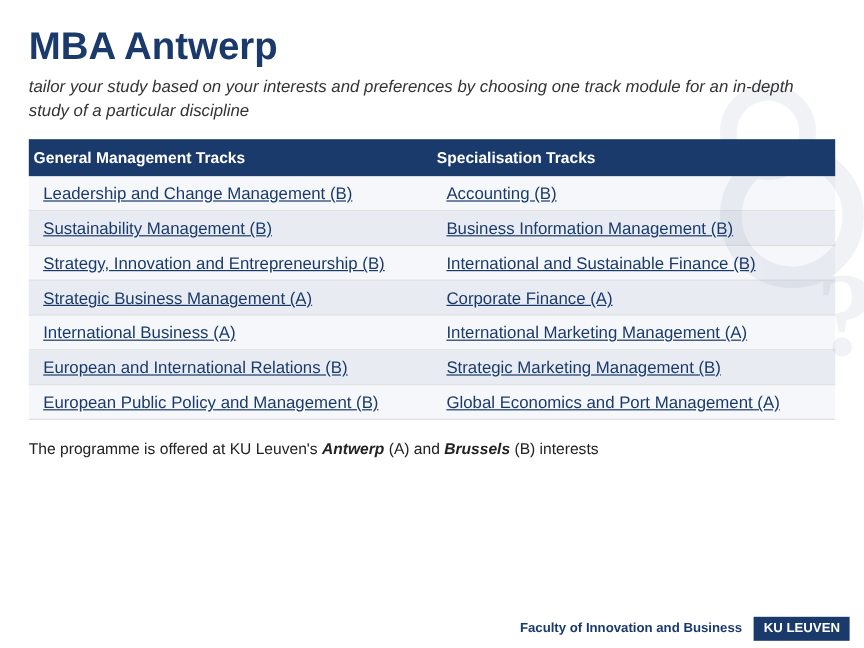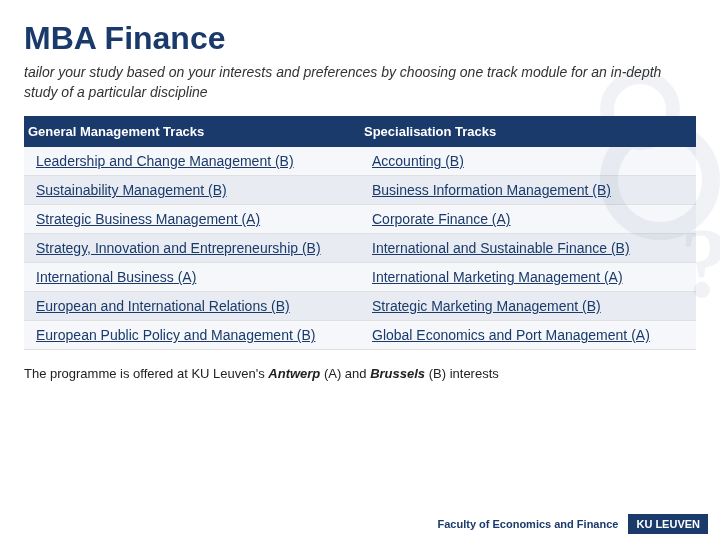--- a/index.html
+++ b/index.html
@@ -154,46 +154,46 @@
 <body>
 
 <div class="page-wrapper">
 
   <div class="wm-container">
     <div class="wm-circle1"></div>
     <div class="wm-circle2"></div>
     <div class="wm-q">?</div>
   </div>
 
-  <h1 class="page-title">MBA Finance</h1>
+  <h1 class="page-title">MBA Antwerp</h1>
   <p class="subtitle">tailor your study based on your interests and preferences by choosing one track module for an in‑depth study of a particular discipline</p>
 
   <table class="tracks-table">
     <thead>
       <tr>
         <th>General Management Tracks</th>
         <th>Specialisation Tracks</th>
       </tr>
     </thead>
     <tbody id="table-body">
     <tr>
           <td>Leadership and Change Management (B)</td>
           <td>Accounting (B)</td>
         </tr>
         <tr>
           <td>Sustainability Management (B)</td>
           <td>Business Information Management (B)</td>
         </tr>
         <tr>
+          <td>Strategy, Innovation and Entrepreneurship (B)</td>
+          <td>International and Sustainable Finance (B)</td>
+        </tr>
+        <tr>
           <td>Strategic Business Management (A)</td>
           <td>Corporate Finance (A)</td>
-        </tr>
-        <tr>
-          <td>Strategy, Innovation and Entrepreneurship (B)</td>
-          <td>International and Sustainable Finance (B)</td>
         </tr>
         <tr>
           <td>International Business (A)</td>
           <td>International Marketing Management (A)</td>
         </tr>
         <tr>
           <td>European and International Relations (B)</td>
           <td>Strategic Marketing Management (B)</td>
         </tr>
         <tr>
@@ -201,17 +201,17 @@
           <td>Global Economics and Port Management (A)</td>
         </tr>
       </tbody>
   </table>
 
   <p class="footer-note">
     <span>The programme is offered at KU Leuven's </span><em>Antwerp</em><span> (A)  and </span><em>Brussels</em><span> (B) interests</span>
   </p>
 
   <div class="bottom-bar">
-    <span class="faculty-label">Faculty of Economics and Finance</span>
+    <span class="faculty-label">Faculty of Innovation and Business</span>
     <span class="ku-leuven-badge">KU LEUVEN</span>
   </div>
 
 </div>
 
 </body></html>

